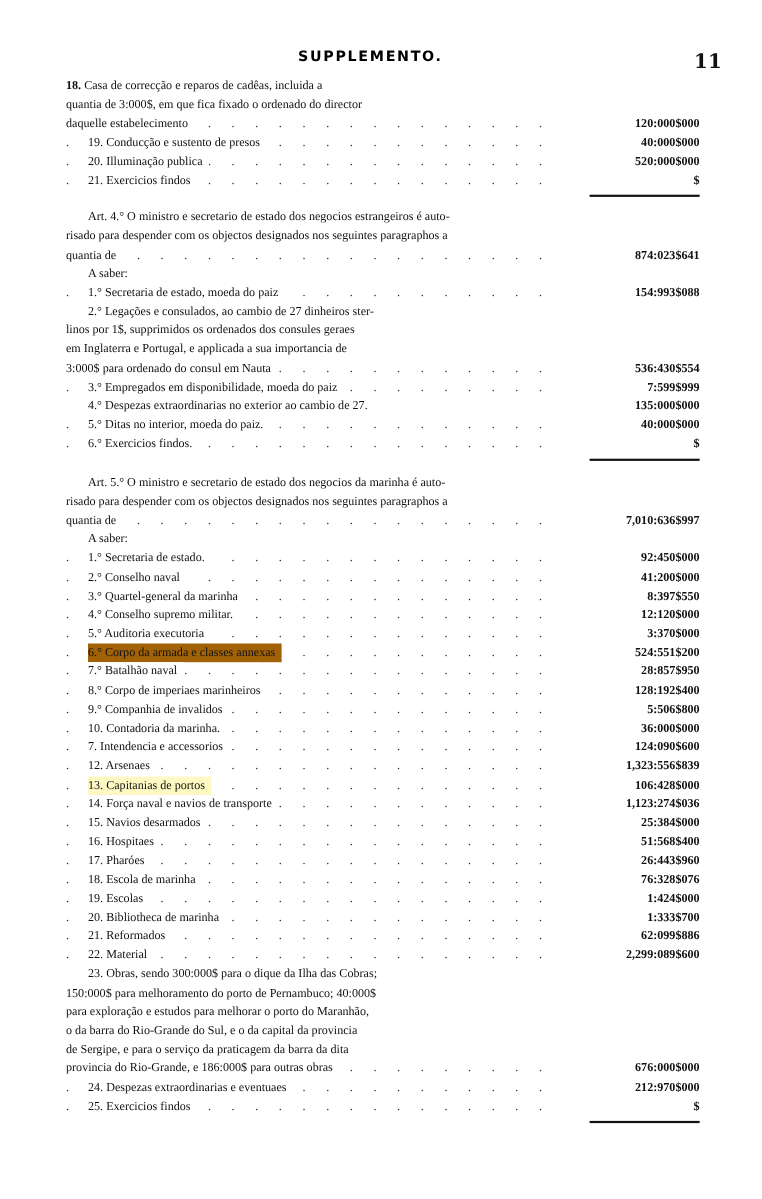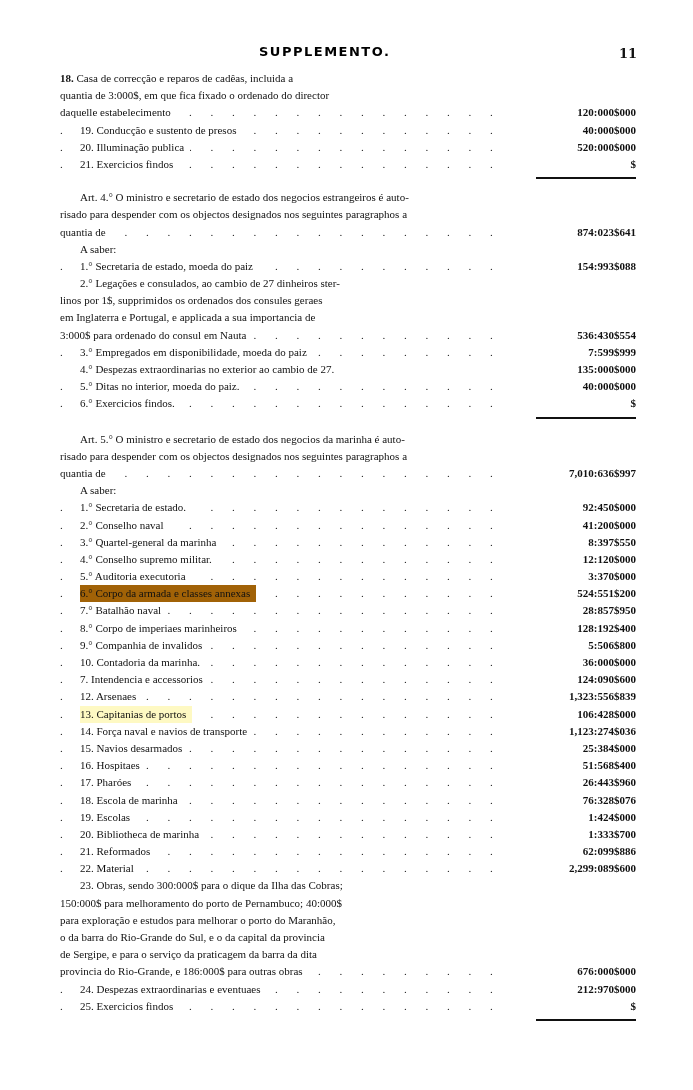--- a/index.html
+++ b/index.html
@@ -3,28 +3,28 @@
   <meta charset="utf-8">
   <style>
     html, body { margin: 0; padding: 0; }
     body {
       width: 693px; height: 1090px; background: #ffffff; color: #111;
       font-family: "DejaVu Serif", "Liberation Serif", serif;
       position: relative; overflow: hidden;
     }
     .page { position: absolute; left: 0; top: 0; width: 693px; height: 1090px; }
     .header {
-      position: absolute; top: 44px; left: 4px; width: 574px; height: 20px;
+      position: absolute; top: 44px; left: 16px; width: 574px; height: 20px;
     }
     .header .title {
       position: absolute; left: 255px; top: 0; font-family: "DejaVu Sans", sans-serif;
       font-weight: 900; font-size: 13px; letter-spacing: 1.5px; color: #000;
     }
     .header .pageno {
-      position: absolute; left: 615px; top: 2px; font-weight: bold; font-size: 13px;
+      position: absolute; left: 615px; top: 2px; font-weight: bold; font-size: 18px;
     }
     .body {
       position: absolute; left: 60px; top: 70px; width: 576px;
       font-family: "Liberation Serif", serif; font-size: 11px; line-height: 17.2px;
     }
     .row { position: relative; height: 17.2px; white-space: nowrap; }
     .row .lbl { position: absolute; left: 0; top: 0; }
     .row .dots {
       position: absolute; top: 0; left: 0; width: 448px; overflow: hidden;
       text-align: right; letter-spacing: 8px; color: #222;

